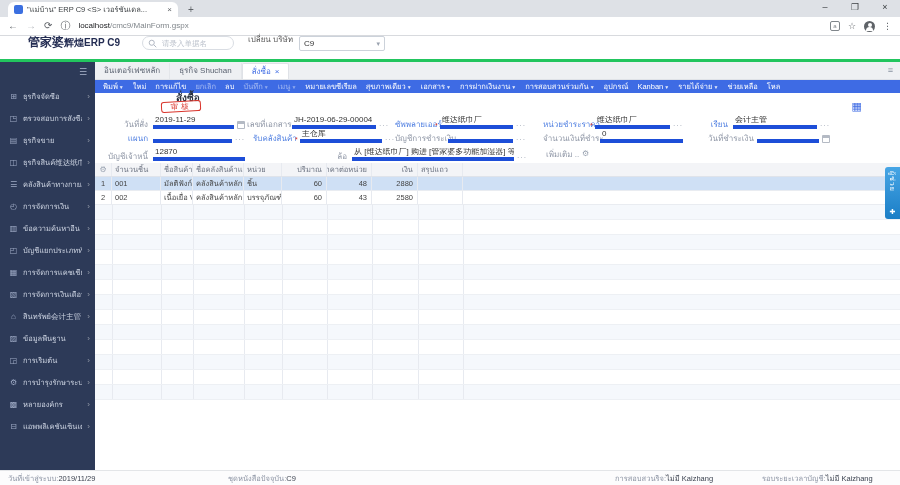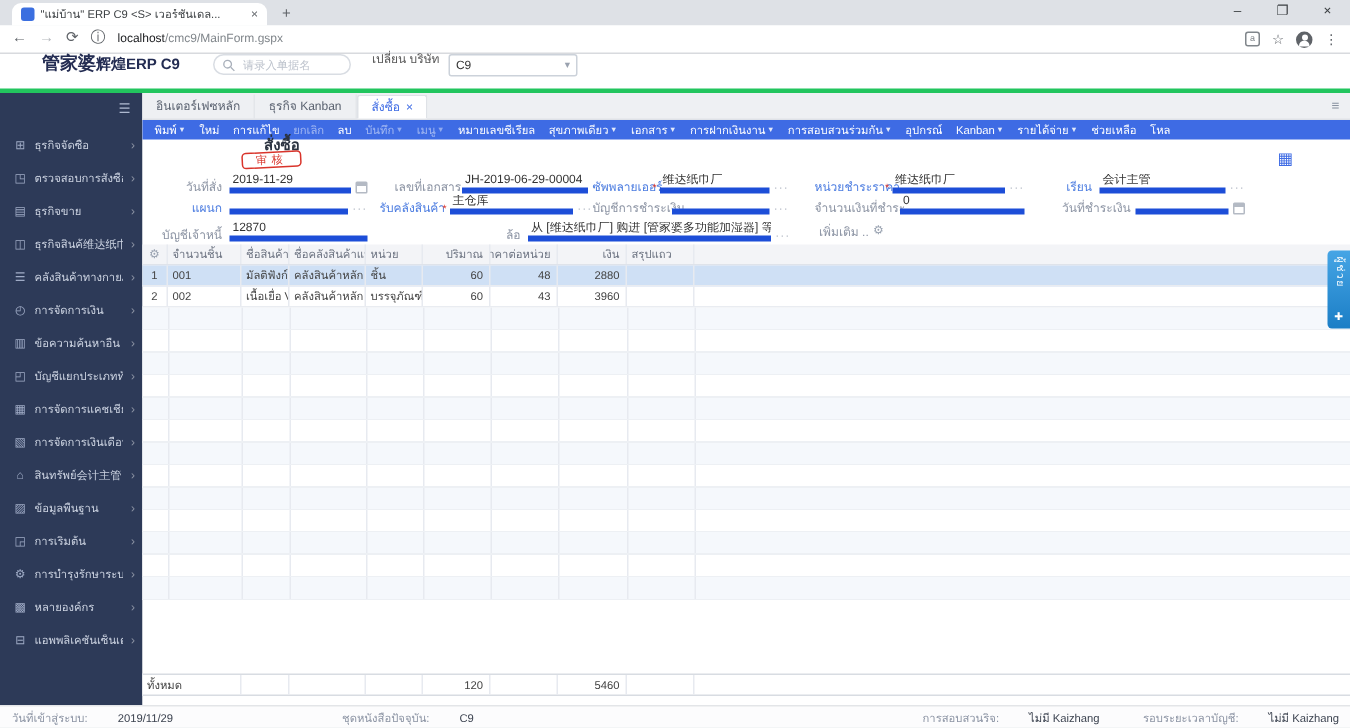--- a/index.html
+++ b/index.html
@@ -113,21 +113,21 @@
   #totalrow .lab{width:66px;flex:none}
   #totalrow .num{justify-content:flex-end;padding-right:4px}
 
   
   #sidetab{position:absolute;right:0;top:105px;width:15px;height:52px;background:linear-gradient(180deg,#46a5e5,#1b7ec6);border-radius:3px 0 0 3px;display:flex;flex-direction:column;align-items:center;justify-content:space-between;padding:4px 0;color:#fff}
   #sidetab .vt{writing-mode:vertical-rl;font-size:7px;letter-spacing:1px}
   #sidetab .pin{font-size:7px}
 
   
   #statusbar{position:absolute;left:0;top:470px;width:900px;height:15px;background:#fcfcfd;border-top:1px solid #e3e5e8;font-size:7.5px;color:#8b93a3}
-  #statusbar b{font-weight:normal;color:#3c4350;margin-left:20px}
+  #statusbar b{font-weight:normal;color:#3c4350;margin-left:0}
   .sb{position:absolute;top:4px;white-space:nowrap}
 </style>
 </head>
 <body>
 
 <div id="page">
 
   <div id="tabstrip">
     <div class="btab">
       <span class="fav"></span>
@@ -273,21 +273,21 @@
       </div>
   </div>
 
   <div id="main">
 
     <div id="doctabs">
       <div class="dtab">
           <span>อินเตอร์เฟซหลัก</span>
         </div>
       <div class="dtab">
-          <span>ธุรกิจ Kanban</span>
+          <span>ธุรกิจ Shuchan</span>
         </div>
       <div class="dtab active">
           <span>สั่งซื้อ</span>
           <span class="x">×</span>
         </div>
       <span id="content-menu">≡</span>
     </div>
 
     <div id="toolbar">
       <span class="tb-item">
@@ -354,21 +354,21 @@
 
     <div id="formtitle">สั่งซื้อ</div>
     <div id="stamp">审核</div>
     <span id="qr">▦</span>
 
     <div class="fcell" style="left:10px;top:55px;width:140px">
       <span class="flbl" style="width:43px">วันที่สั่ง</span>
       <span class="fval">2019-11-29</span>
       <span class="cal"></span>
     </div>
-    <div class="fcell" style="left:168px;top:55px;width:142px">
+    <div class="fcell" style="left:152px;top:55px;width:142px">
       <span class="flbl" style="width:40px">เลขที่เอกสาร</span>
       <span class="fval">JH-2019-06-29-00004</span>
       <span class="fdots">···</span>
     </div>
     <div class="fcell" style="left:300px;top:55px;width:131px">
       <span class="flbl blue" style="width:38px">ซัพพลายเออร์</span>
         <span class="req">*</span>
       <span class="fval">维达纸巾厂</span>
       <span class="fdots">···</span>
     </div>
@@ -448,38 +448,27 @@
         <span class="cf"></span>
       </div>
       <div class="gr">
         <span class="c0">2</span>
         <span class="c1">002</span>
         <span class="c2">เนื้อเยื่อ Vinda</span>
         <span class="c3">คลังสินค้าหลัก</span>
         <span class="c4">บรรจุภัณฑ์</span>
         <span class="c5 num">60</span>
         <span class="c6 num">43</span>
-        <span class="c7 num">3960</span>
+        <span class="c7 num">2580</span>
         <span class="c8"></span>
         <span class="cf"></span>
       </div>
       <div id="emptyrows"></div>
     </div>
 
-    <div id="totalrow">
-      <span class="lab">ทั้งหมด</span>
-      <span class="c2"></span>
-      <span class="c3"></span>
-      <span class="c4"></span>
-      <span class="c5 num">120</span>
-      <span class="c6"></span>
-      <span class="c7 num">5460</span>
-      <span class="c8"></span>
-      <span class="cf" style="border-right:0"></span>
-    </div>
 
     <div id="sidetab">
       <span class="vt">ผู้ช่วย</span>
       <span class="pin">✚</span>
     </div>
   </div>
 
   <div id="statusbar">
     <span class="sb" style="left:8px"><span>วันที่เข้าสู่ระบบ:</span><b>2019/11/29</b></span>
     <span class="sb" style="left:228px"><span>ชุดหนังสือปัจจุบัน:</span><b>C9</b></span>

